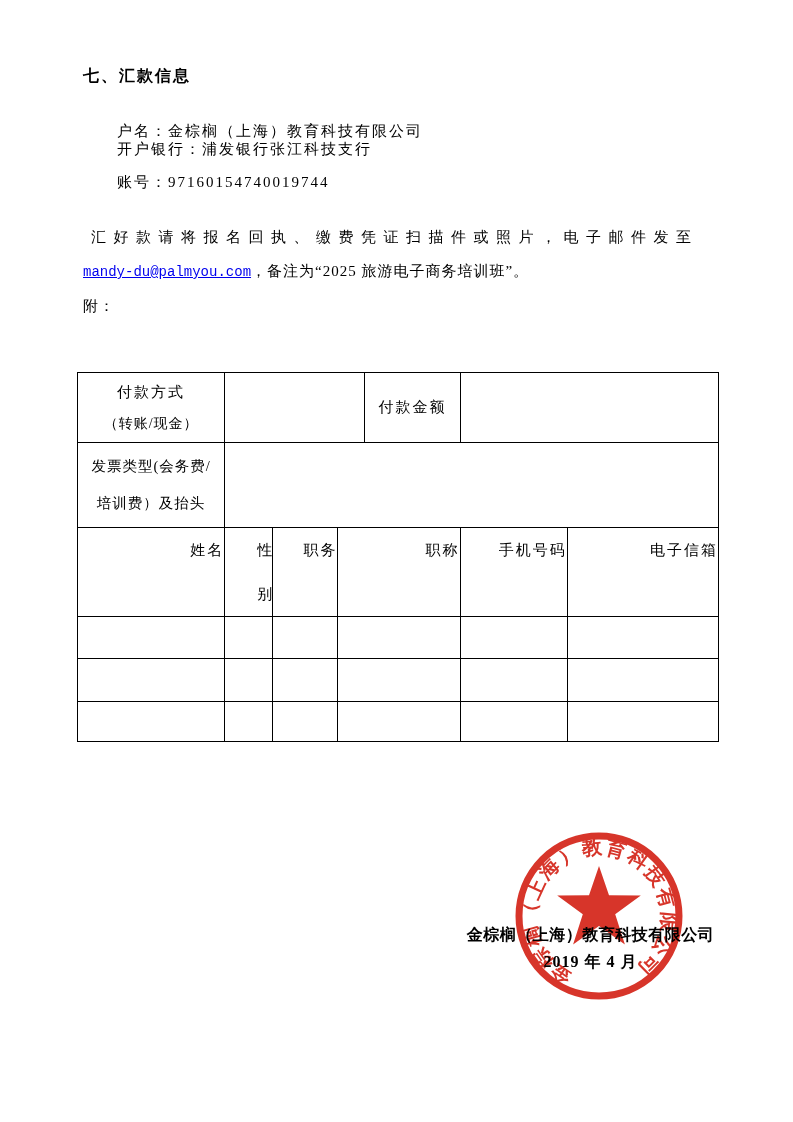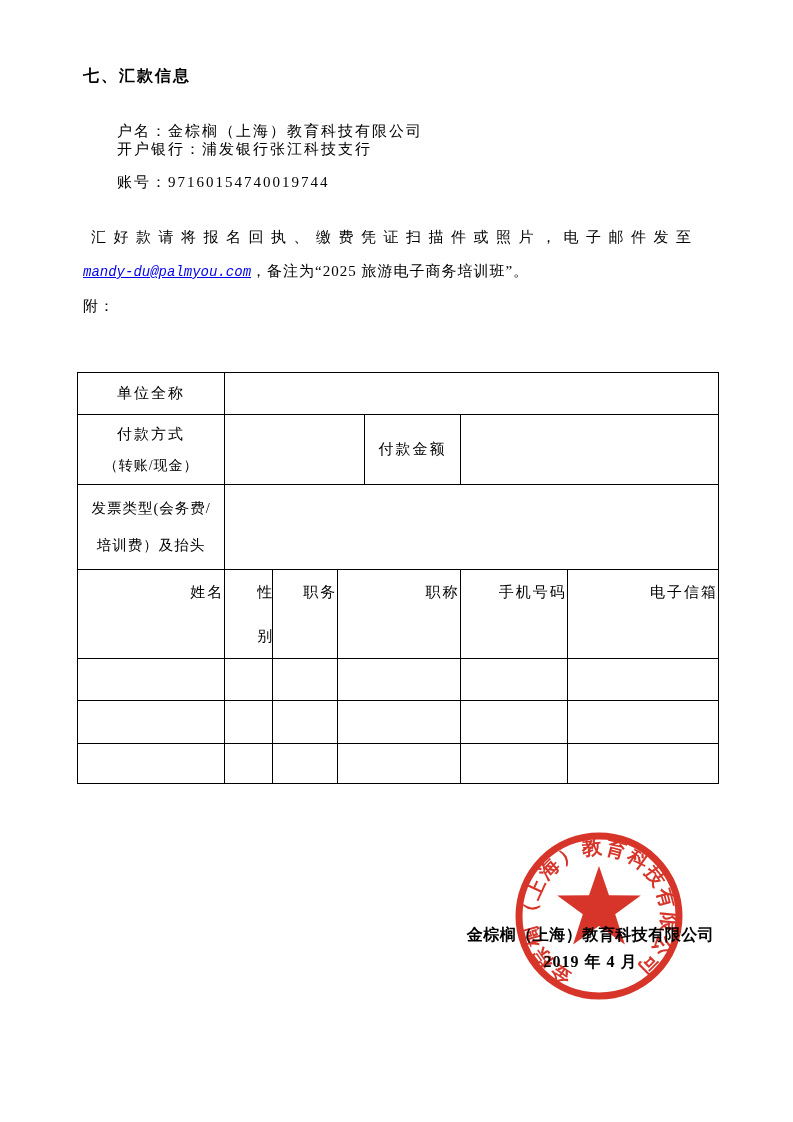--- a/index.html
+++ b/index.html
@@ -23,21 +23,21 @@
   .acct-number{top:173px;}
   .para1{
     left:91px;top:228px;width:645px;
     font-size:15px;letter-spacing:7.5px;
     white-space:nowrap;
   }
   .para2{left:83px;top:262px;font-size:15px;letter-spacing:1px;}
   .email-link{
     font-family:"Liberation Mono","DejaVu Sans Mono",monospace;
     font-size:14px;color:#0000ee;
-    text-decoration:underline;letter-spacing:0;font-style:italic;
+    text-decoration:underline;letter-spacing:0;
   }
   .attach{left:83px;top:297px;font-size:15px;letter-spacing:1px;}
   .form-title{
     left:78px;top:341px;width:640px;
     text-align:center;font-size:16px;letter-spacing:2px;
   }
   table.reg{
     position:absolute;left:77px;top:372px;
     border-collapse:collapse;table-layout:fixed;
     width:642px;
@@ -102,24 +102,20 @@
     <colgroup>
       <col style="width:147px">
         <col style="width:48px">
         <col style="width:65px">
       <col style="width:27px">
         <col style="width:95px">
         <col style="width:107px">
       <col style="width:151px">
     </colgroup>
     <tbody>
-        <tr class="r1">
-      <td class="lbl">单位全称</td>
-      <td colspan="6"></td>
-    </tr>
     <tr class="r2">
       <td class="lbl two-line">
         <div>付款方式</div>
         <div class="sub">（转账/现金）</div>
       </td>
       <td colspan="3"></td>
       <td class="lbl">付款金额</td>
       <td colspan="2"></td>
     </tr>
     <tr class="r3">

